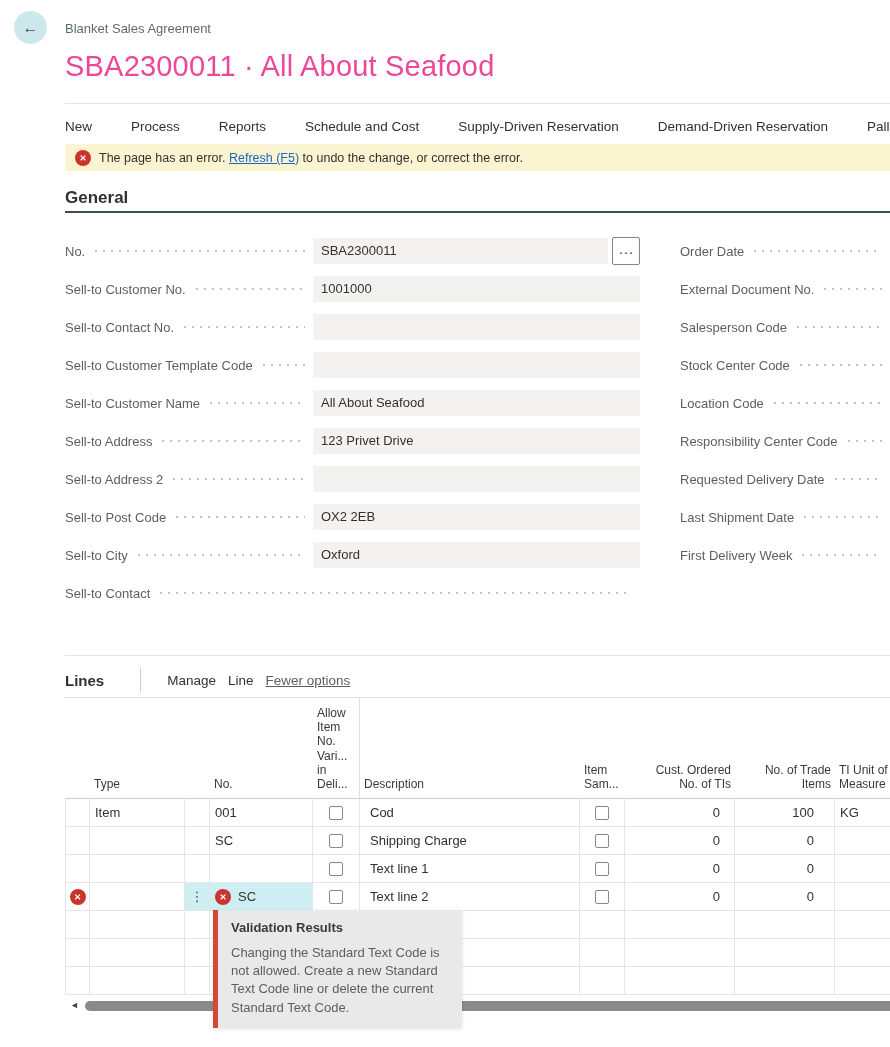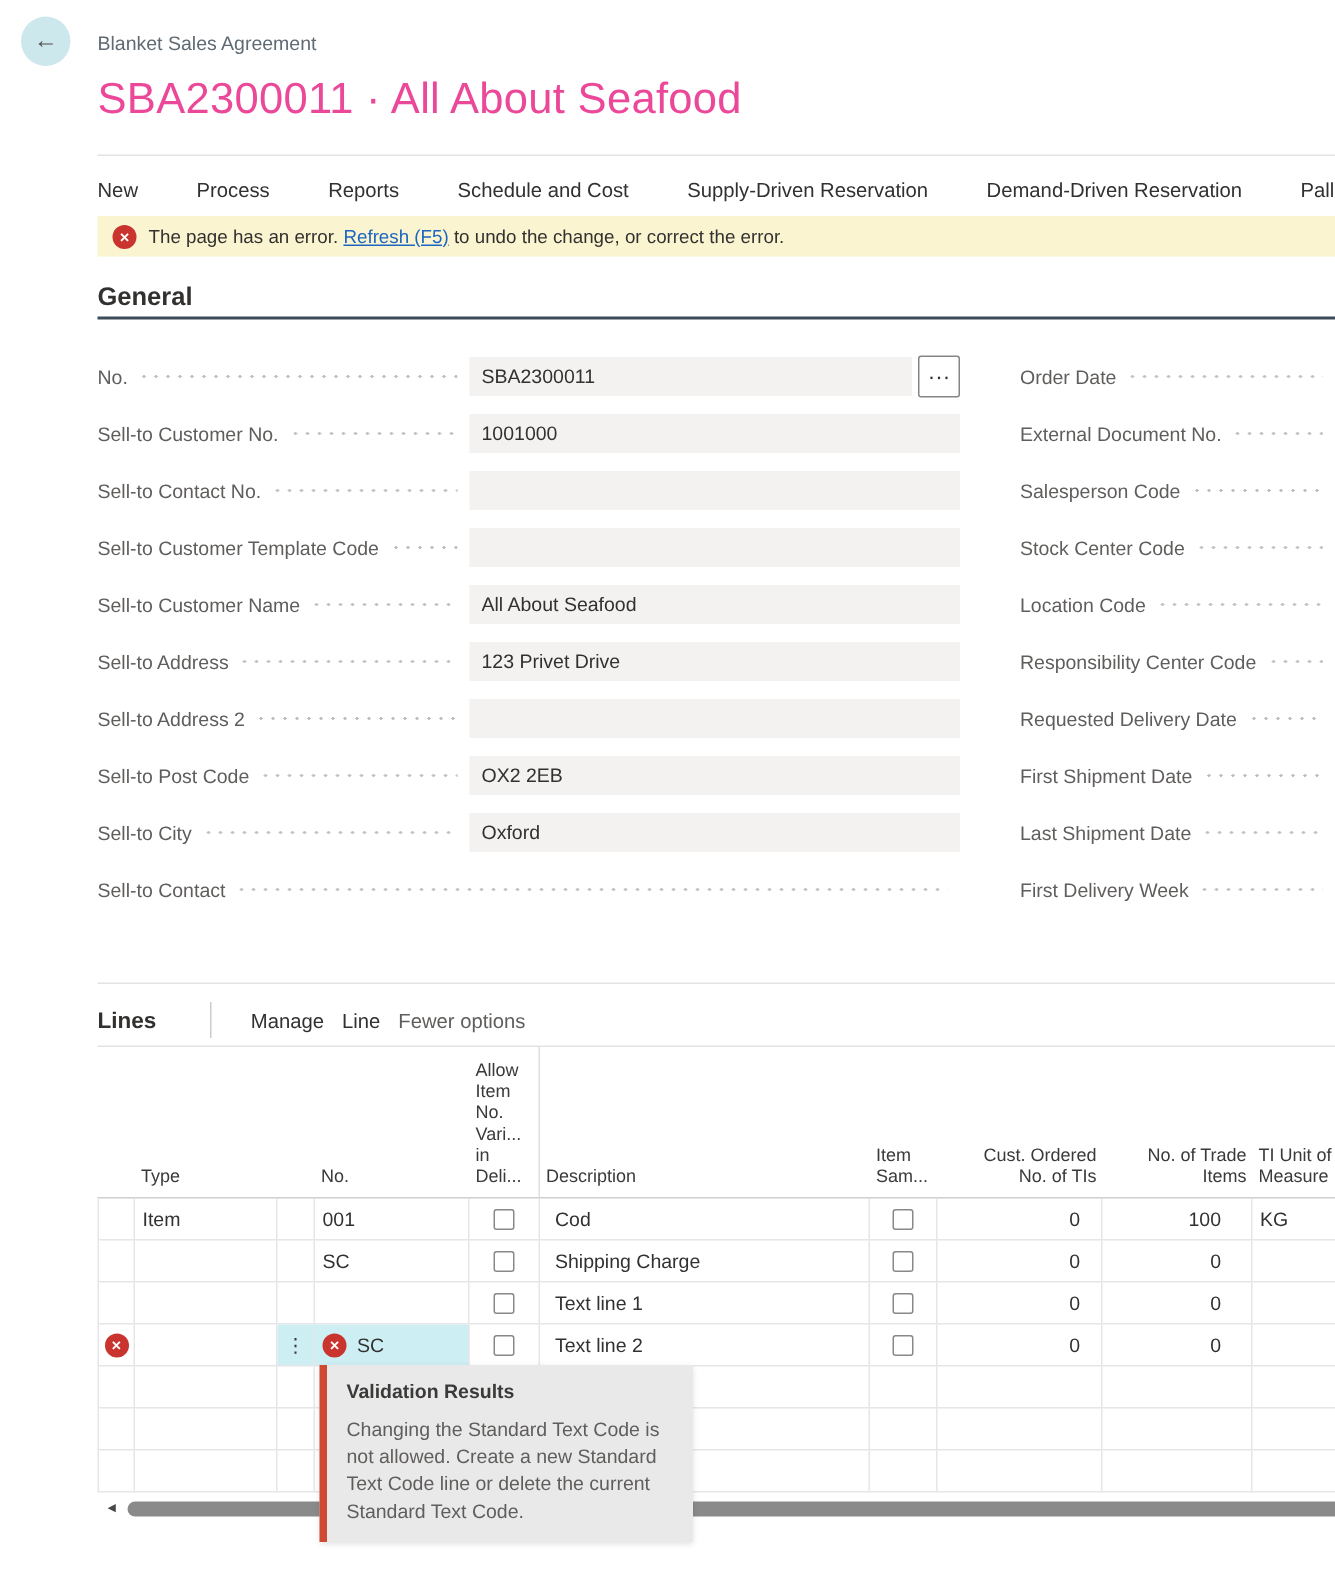--- a/index.html
+++ b/index.html
@@ -48,21 +48,21 @@
   .assist-btn { flex:0 0 auto; width:28px; height:28px; margin-left:4px;
     border:1px solid #858585; background:#fff; font-size:15px; line-height:1;
     color:#323130; cursor:pointer; border-radius:2px; }
   
   #divider-lines-top { left:65px; right:0; top:655px; }
   .lines-header { position:absolute; left:65px; top:668px; display:flex; align-items:center; }
   .lines-title { font-size:15px; font-weight:700; color:#323130; }
   .lines-vsep { width:1px; height:24px; background:#cfcdcb; margin:0 26px 0 36px; }
   .lines-menu { display:flex; gap:12px; align-items:center; }
   .lines-menu .lines-menu-item { font-size:13.5px; color:#323130; cursor:pointer; }
-  .lines-menu .lines-menu-item:last-child { color:#605e5c; }
+  .lines-menu .lines-menu-item:last-child { color:#605e5c;text-decoration:underline; }
   #divider-lines-bottom { left:65px; right:0; top:697px; }
   
   .table { position:absolute; left:65px; top:698px; width:890px; }
   .thead { display:flex; height:101px; border-bottom:1px solid #d0cece; align-items:stretch; }
   .th { display:flex; align-items:flex-end; padding:0 4px 7px 4px; font-size:12px;
     color:#3b3a39; line-height:1.18; white-space:pre-line; cursor:pointer; }
   .th.num { justify-content:flex-end; text-align:right; }
   .th.frozen { border-right:1px solid #e1dfdd; }
   .tr { display:flex; height:28px; border-bottom:1px solid #e6e6e6; }
   .td { display:flex; align-items:center; border-right:1px solid #e6e6e6;
@@ -192,24 +192,20 @@
       <div class="field-row">
         <span class="field-label">Location Code</span>
         <div class="dots"></div>
       </div>
       <div class="field-row">
         <span class="field-label">Responsibility Center Code</span>
         <div class="dots"></div>
       </div>
       <div class="field-row">
         <span class="field-label">Requested Delivery Date</span>
-        <div class="dots"></div>
-      </div>
-      <div class="field-row">
-        <span class="field-label">First Shipment Date</span>
         <div class="dots"></div>
       </div>
       <div class="field-row">
         <span class="field-label">Last Shipment Date</span>
         <div class="dots"></div>
       </div>
       <div class="field-row">
         <span class="field-label">First Delivery Week</span>
         <div class="dots"></div>
       </div>

